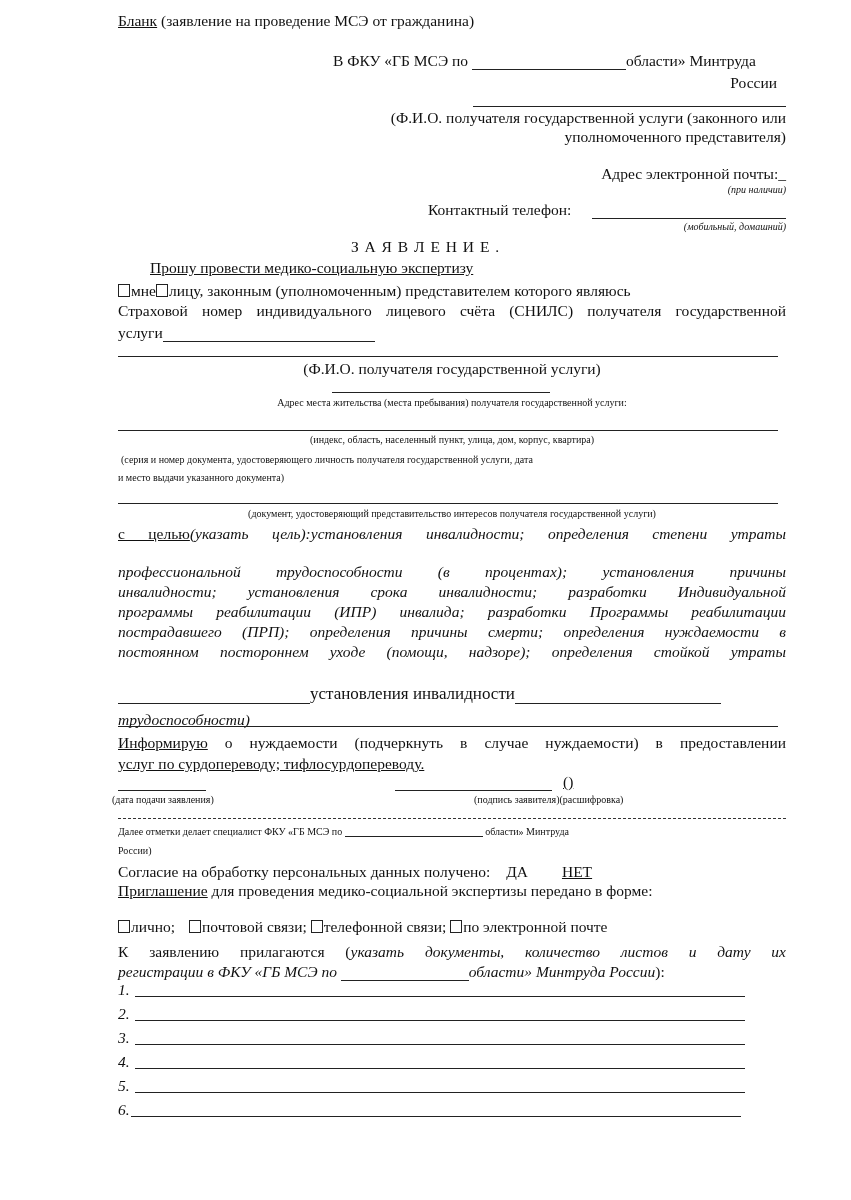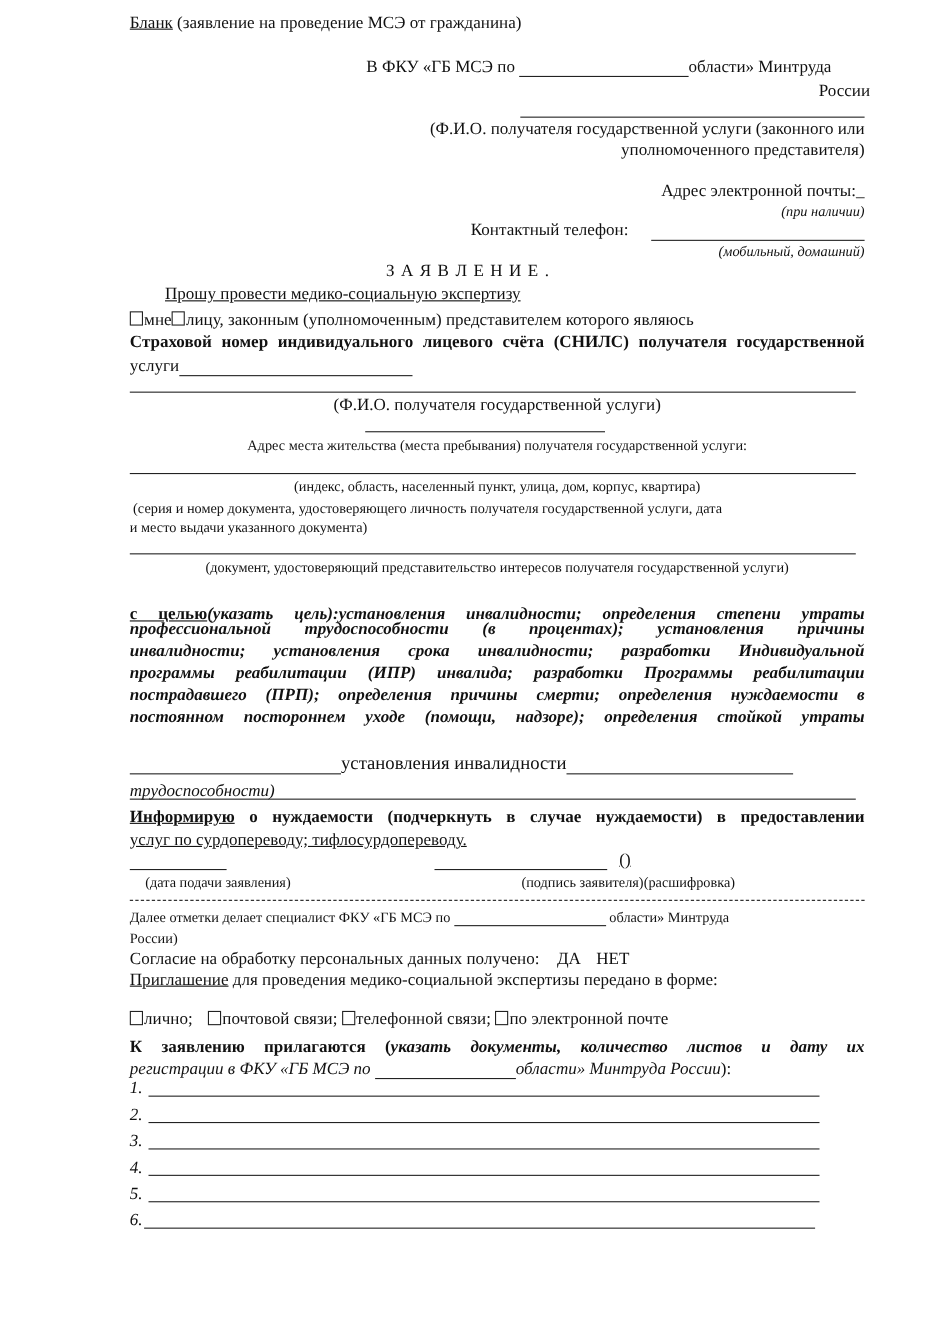--- a/index.html
+++ b/index.html
@@ -5,37 +5,37 @@
   html, body { margin:0; padding:0; background:#fff; }
   body { width:851px; height:1200px; position:relative; overflow:hidden;
          font-family:"Liberation Serif", "DejaVu Serif", serif; color:#111; font-size:15.5px; }
   .abs { position:absolute; white-space:nowrap; }
   .right { text-align:right; }
   .center { text-align:center; }
   .b { font-weight:normal; }
   .i { font-style:italic; }
   .u { text-decoration:underline; }
   .line { position:absolute; border-bottom:1px solid #222; height:0; }
-  .small { font-size:13px; }
-  .just { position:absolute; left:118px; width:668px; text-align:justify; text-align-last:justify; white-space:nowrap;font-weight:bold; }
+  .small { font-size:10px; }
+  .just { position:absolute; left:118px; width:668px; text-align:justify; text-align-last:justify; white-space:nowrap; }
   .cb { display:inline-block; width:10px; height:11px; border:1.2px solid #222; vertical-align:-1px; margin-right:1px; }
   .field-line { display:inline-block; border-bottom:1px solid #222; vertical-align:bottom; }
   .dash { position:absolute; left:118px; width:668px; border-top:1.2px dashed #333; height:0; }
 </style>
 </head>
 <body>
 
 <div class="abs b" style="left:118px; top:12px; font-size:15.5px;">
   <span class="u">Бланк</span><span> (заявление на проведение МСЭ от гражданина)</span>
 </div>
 
 <div class="abs" style="left:333px; top:52px;">
   <span>В ФКУ «ГБ МСЭ по </span><span class="field-line" style="width:154px;"></span><span>области» Минтруда</span>
 </div>
-<div class="abs right" style="right:60px; top:74px;">России</div>
+<div class="abs right" style="right:74px; top:74px;">России</div>
 
 <div class="line" style="left:473px; width:313px; top:106px;"></div>
 <div class="abs right" style="right:65px; top:109px;">(Ф.И.О. получателя государственной услуги (законного или</div>
 <div class="abs right" style="right:65px; top:128px;">уполномоченного представителя)</div>
 
 <div class="abs right" style="right:65px; top:165px;">Адрес электронной почты:_</div>
 <div class="abs right i small" style="right:65px; top:184px;">(при наличии)</div>
 
 <div class="abs" style="left:428px; top:201px;">Контактный телефон:</div>
 <div class="line" style="left:592px; width:194px; top:218px;"></div>
@@ -61,21 +61,21 @@
 <div class="abs center small" style="left:118px; width:668px; top:397px;">Адрес места жительства (места пребывания) получателя государственной  услуги:</div>
 
 <div class="line" style="left:118px; width:660px; top:430px;"></div>
 <div class="abs center small" style="left:118px; width:668px; top:434px;">(индекс, область, населенный пункт, улица, дом, корпус, квартира)</div>
 <div class="abs small" style="left:121px; top:454px;">(серия и номер документа, удостоверяющего личность получателя государственной  услуги, дата</div>
 <div class="abs small" style="left:118px; top:472px;">и место выдачи указанного документа)</div>
 
 <div class="line" style="left:118px; width:660px; top:503px;"></div>
 <div class="abs center small" style="left:118px; width:668px; top:508px;">(документ, удостоверяющий представительство интересов получателя государственной услуги)</div>
 
-<div class="just" style="top:550px;">
+<div class="just" style="top:525px;">
   <span class="u">с целью</span><span class="i">(указать цель):установления инвалидности; определения степени утраты</span>
 </div>
 <div class="just i" style="top:563px;">профессиональной трудоспособности (в процентах); установления причины</div>
 <div class="just i" style="top:583px;">инвалидности; установления срока инвалидности; разработки Индивидуальной</div>
 <div class="just i" style="top:603px;">программы реабилитации (ИПР) инвалида; разработки Программы реабилитации</div>
 <div class="just i" style="top:623px;">пострадавшего (ПРП); определения причины смерти; определения нуждаемости в</div>
 <div class="just i" style="top:643px;">постоянном постороннем уходе (помощи, надзоре); определения стойкой утраты</div>
 <div class="abs i" style="left:118px; top:663px;margin-top:48px;">трудоспособности)</div>
 
 <div class="abs" style="left:118px; top:684px; font-size:17px;">
@@ -84,33 +84,33 @@
 <div class="line" style="left:118px; width:660px; top:726px;"></div>
 
 <div class="just" style="top:734px;">
   <span class="u">Информирую</span><span>  о нуждаемости (подчеркнуть в случае нуждаемости) в предоставлении</span>
 </div>
 <div class="abs" style="left:118px; top:755px;text-decoration:underline;">услуг по сурдопереводу; тифлосурдопереводу.</div>
 
 <div class="line" style="left:118px; width:88px; top:790px;"></div>
 <div class="line" style="left:395px; width:157px; top:790px;"></div>
 <div class="abs u" style="left:563px; top:773px;">()</div>
-<div class="abs small" style="left:132px; top:794px;font-family:Liberation Serif, serif;">(дата подачи заявления)</div>
+<div class="abs small" style="left:112px; top:794px;font-family:Liberation Serif, serif;">(дата подачи заявления)</div>
 <div class="abs small" style="left:474px; top:794px;">(подпись заявителя)(расшифровка)</div>
 
 <div class="dash" style="top:818px;"></div>
 <div class="abs b small" style="left:118px; top:826px; width:668px;">
   <span>Далее отметки делает специалист ФКУ «ГБ МСЭ по </span><span class="field-line" style="width:138px;"></span><span> области» Минтруда</span>
 </div>
 <div class="abs b small" style="left:118px; top:845px;">России)</div>
 
 <div class="abs" style="left:118px; top:863px;">
   <span>Согласие на обработку персональных данных получено:</span>
   <span style="margin-left:12px;">ДА</span>
-  <span style="margin-left:10px;">НЕТ</span>
+  <span style="margin-left:30px;text-decoration:underline;">НЕТ</span>
 </div>
 
 <div class="abs" style="left:118px; top:882px;">
   <span class="u">Приглашение</span><span> для проведения медико-социальной экспертизы передано в форме:</span>
 </div>
 
 <div class="abs" style="left:118px; top:918px;">
   <span class="cb"></span><span>лично;</span>
   <span style="margin-left:10px;" class="cb"></span><span>почтовой связи;</span>
   <span class="cb"></span><span>телефонной связи;</span>

